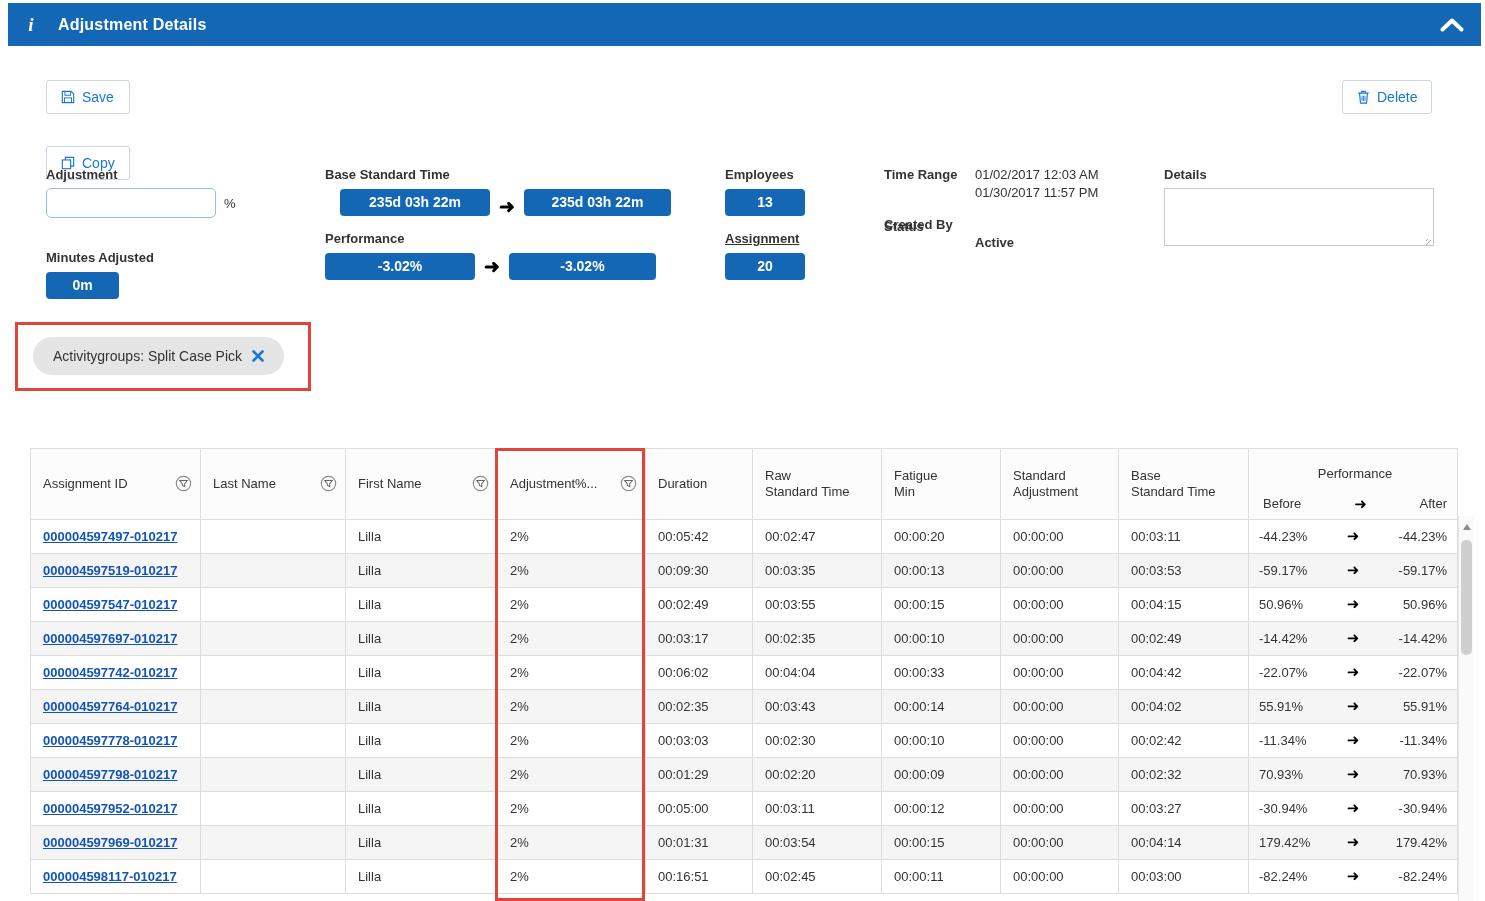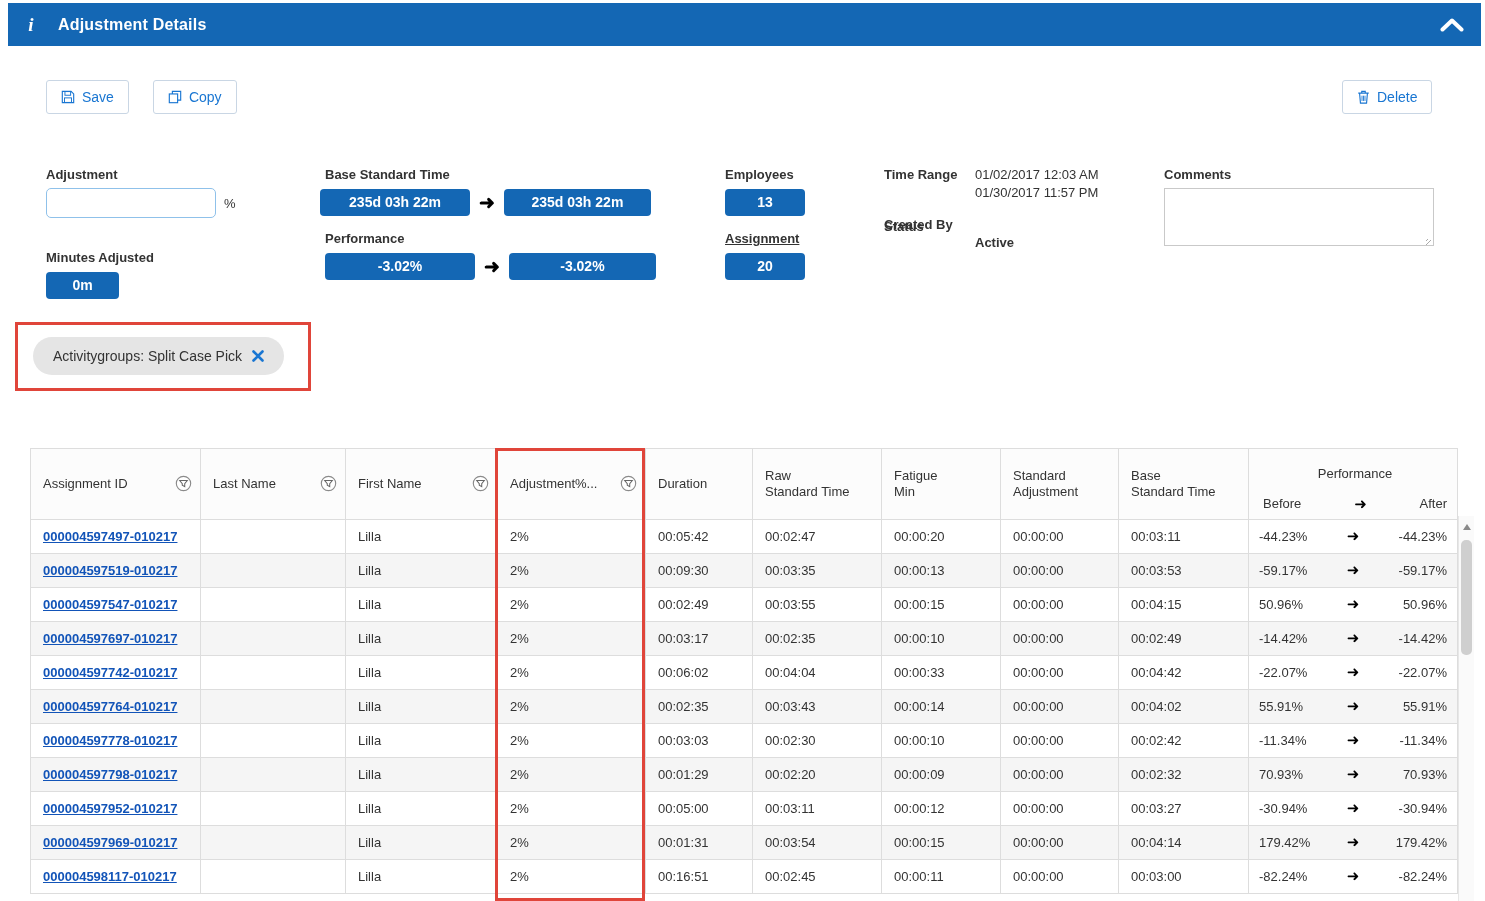--- a/index.html
+++ b/index.html
@@ -13,21 +13,21 @@
   .info-i { font-family:"Liberation Serif", serif; font-style:italic; font-weight:bold;
             font-size:19px; width:14px; text-align:center; }
   .topbar h1 { font-size:16px; font-weight:bold; margin-left:20px; letter-spacing:.2px; }
   .collapse-btn { margin-left:auto; cursor:pointer; display:flex; align-items:center; }
 
   
   .btn { display:inline-flex; align-items:center; gap:7px; background:#fff; color:var(--btn-blue);
          border:1px solid #c9d6e4; border-radius:3px; padding:0 14px; height:34px;
          font-size:14px; font-family:inherit; cursor:pointer; }
   .btn svg { display:block; }
-  .toolbar-left { position:absolute; left:46px; top:80px; display:flex; gap:24px; }
+  .toolbar-left { position:absolute; left:46px; top:80px; display:flex; gap:32px;flex-direction:column; }
   .delete-btn { position:absolute; left:1342px; top:80px; }
 
   
   .flabel { position:absolute; font-size:13px; font-weight:bold; color:#333; white-space:nowrap; }
   .fvalue { position:absolute; font-size:13px; color:#333; white-space:nowrap; }
   .badge { background:var(--brand); color:#fff; font-weight:bold; font-size:14px;
            text-align:center; border-radius:4px; height:27px; line-height:27px; display:inline-block; }
   .badge-row { position:absolute; display:flex; align-items:center; gap:9px; }
   .big-arrow { font-size:19px; color:#000; font-weight:bold; line-height:1; }
   .adj-input { position:absolute; left:46px; top:188px; width:170px; height:30px;
@@ -124,21 +124,21 @@
 
   <div class="form">
     <span class="flabel" style="left:46px; top:167px;">Adjustment</span>
     <input class="adj-input" type="text" value="" style="">
     <span class="fvalue" style="left:224px; top:196px;">%</span>
 
     <span class="flabel" style="left:46px; top:250px;">Minutes Adjusted</span>
     <span class="badge" style="position:absolute; left:46px; top:272px; width:73px;">0m</span>
 
     <span class="flabel" style="left:325px; top:167px;">Base Standard Time</span>
-    <div class="badge-row" style="left:320px; top:189px;">
+    <div class="badge-row" style="left:340px; top:189px;align-items:flex-end;">
       <span class="badge" style="width:150px;">235d 03h 22m</span>
       <span class="big-arrow">➜</span>
       <span class="badge" style="width:147px;">235d 03h 22m</span>
     </div>
 
     <span class="flabel" style="left:325px; top:231px;">Performance</span>
     <div class="badge-row" style="left:325px; top:253px;">
       <span class="badge" style="width:150px;">-3.02%</span>
       <span class="big-arrow">➜</span>
       <span class="badge" style="width:147px;">-3.02%</span>
@@ -151,21 +151,21 @@
     <span class="badge" style="position:absolute; left:725px; top:253px; width:80px;">20</span>
 
     <span class="flabel" style="left:884px; top:167px;">Time Range</span>
     <span class="fvalue" style="left:975px; top:167px;">01/02/2017 12:03 AM</span>
     <span class="fvalue" style="left:975px; top:185px;">01/30/2017 11:57 PM</span>
 
     <span class="flabel" style="left:884px; top:217px;">Created By</span>
     <span class="flabel" style="left:884px; top:219px;text-align:center;">Status</span>
     <span class="fvalue" style="left:975px; top:235px;font-weight:bold;">Active</span>
 
-    <span class="flabel" style="left:1164px; top:167px;">Comments</span>
+    <span class="flabel" style="left:1164px; top:167px;">Details</span>
     <textarea class="comments-box" style=""></textarea>
     <span class="resize-grip"></span>
   </div>
 
   <div class="chip-annotation">
     <div class="chip">
       <span>Activitygroups: Split Case Pick</span>
       <svg width="12" height="12" viewBox="0 0 12 12">
         <path d="M1.5 1.5 L10.5 10.5 M10.5 1.5 L1.5 10.5" stroke="#1976d2" stroke-width="2.6" stroke-linecap="round"></path>
       </svg>

